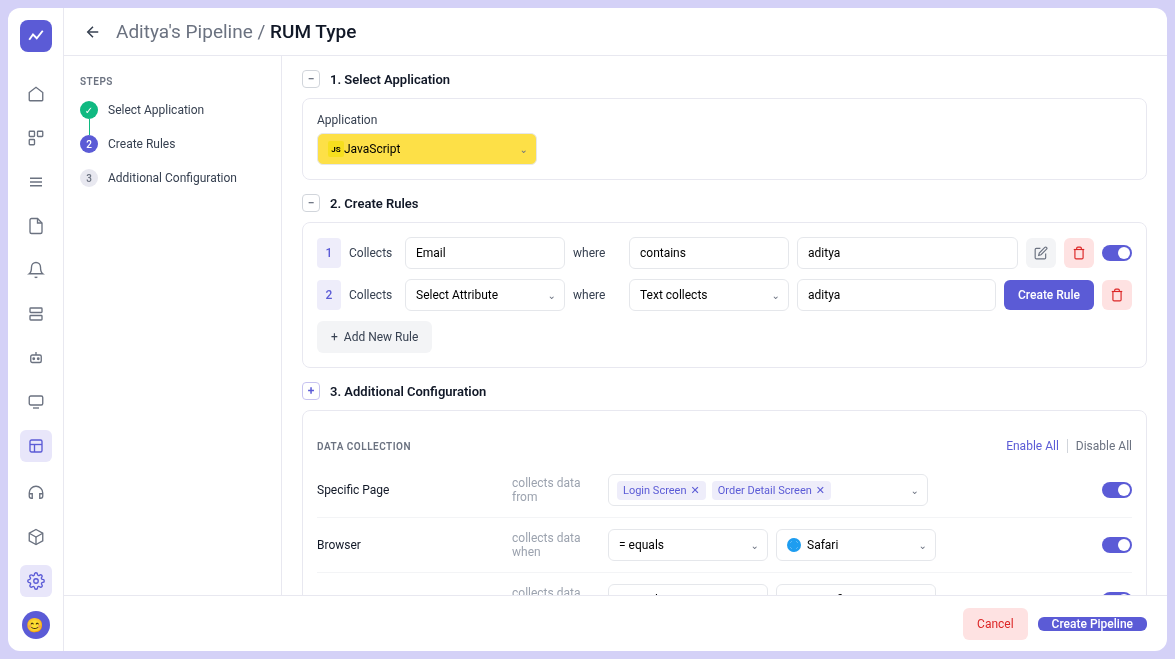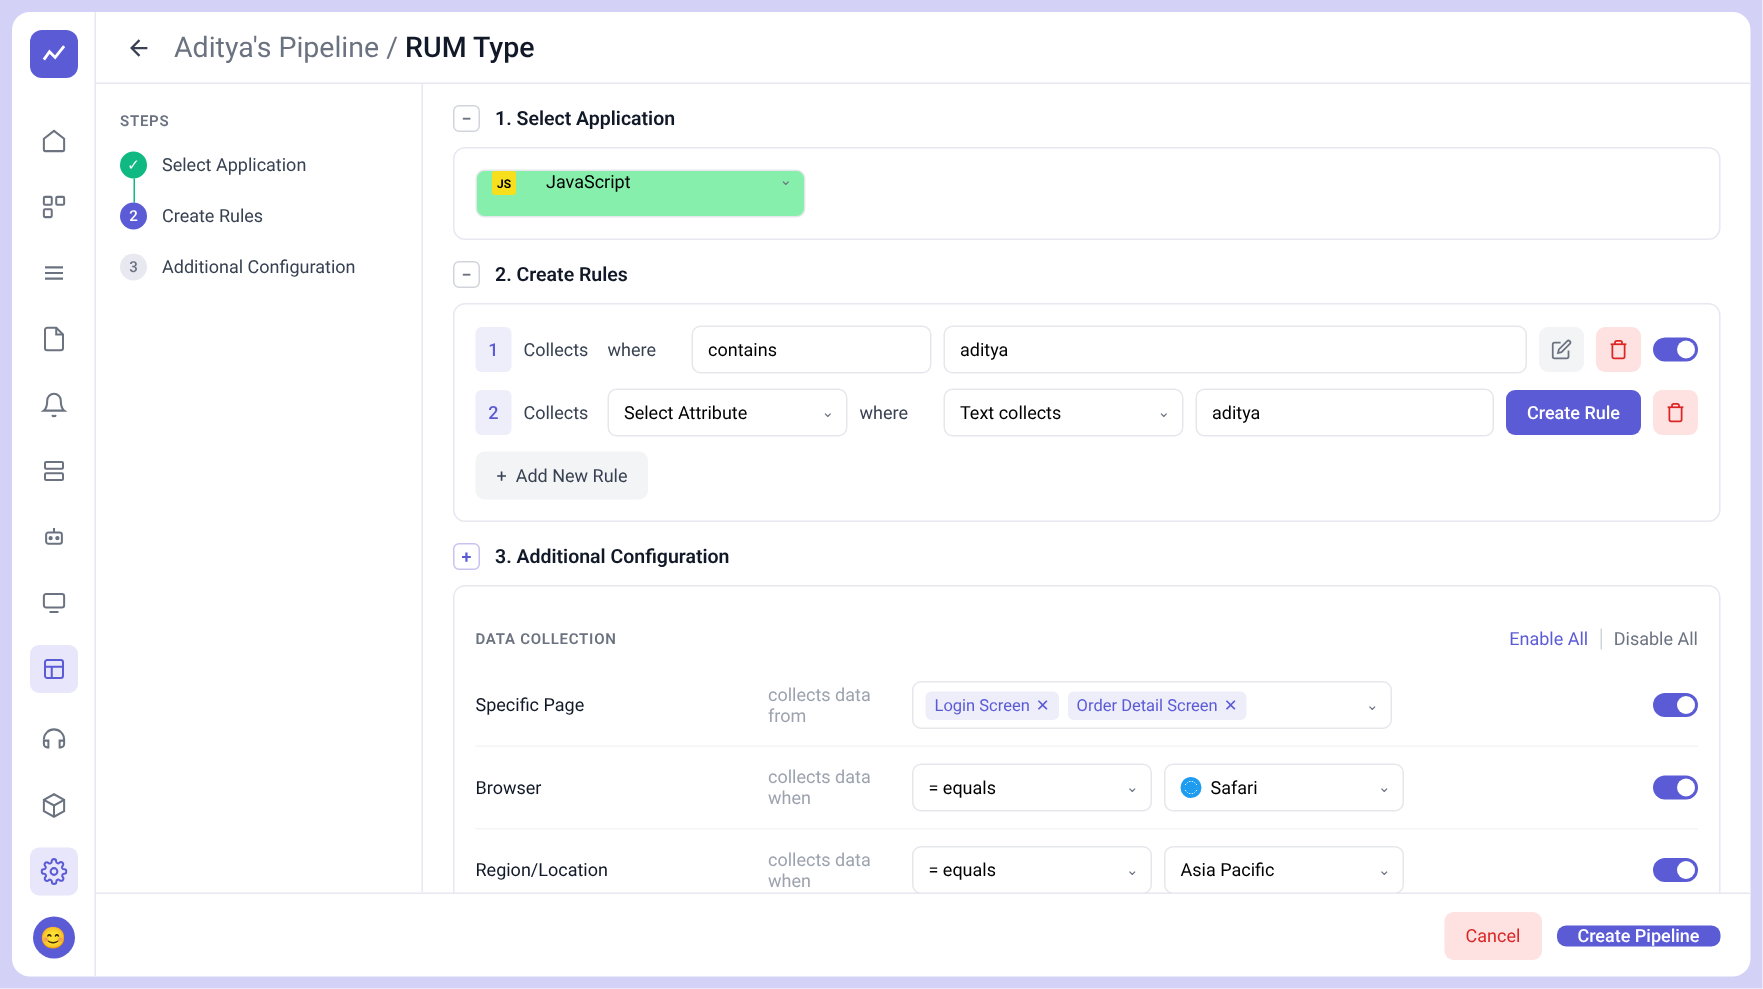--- a/index.html
+++ b/index.html
@@ -25,21 +25,21 @@
 .step-badge.done { background: #10b981; color: #fff; }
 .step-badge.active { background: #5b5bd6; color: #fff; }
 .step-badge.pending { background: #e8e8f0; color: #6b7280; }
 .step-connector { position: absolute; left: 8.5px; top: 18px; width: 1px; height: 16px; background: #10b981; }
 .form-area { flex: 1; overflow-y: auto; padding: 0 20px 20px; }
 .section-header { display: flex; align-items: center; gap: 10px; padding: 14px 0 10px; font-size: 13px; font-weight: 600; color: #111827; }
 .collapse-btn { width: 18px; height: 18px; border: 1px solid #d1d5db; border-radius: 4px; display: flex; align-items: center; justify-content: center; cursor: pointer; font-size: 12px; color:#6b7280; }
 .collapse-btn.expand { border-color:#c7c3f0; color:#5b5bd6; }
 .card { border: 1px solid #e8e8f0; border-radius: 8px; padding: 14px; }
 .field-label { font-size: 12px; color: #374151; margin-bottom: 6px; }
-.select-box { height: 32px; border: 1px solid #e5e7eb; border-radius: 6px; padding: 0 10px; display: flex; align-items: flex-start; gap: 20px; font-size: 12px; cursor: pointer; background:#86efac; position:relative; }
+.select-box { height: 32px; border: 1px solid #e5e7eb; border-radius: 6px; padding: 0 10px; display: flex; align-items: center; gap: 0; font-size: 12px; cursor: pointer; background:#fde047; position:relative; }
 .select-box.w220 { width: 220px; }
 .chev { position:absolute; right:8px; color:#6b7280; font-size:10px; }
 .js-icon { width:16px; height:16px; background:#f7df1e; border-radius:2px; display:flex; align-items:center; justify-content:center; font-size:8px; font-weight:700; }
 .rule-row { display: flex; align-items: center; gap: 8px; margin-bottom: 10px; }
 .rule-num { width: 24px; height: 30px; background: #eeedfa; color:#5b5bd6; border-radius: 4px; display: flex; align-items: center; justify-content: center; font-size: 12px; font-weight:500; }
 .rule-label { font-size: 12px; color: #374151; min-width:48px; }
 .rule-input { height: 32px; border: 1px solid #e5e7eb; border-radius: 6px; padding: 0 10px; font-size: 12px; background:#fff; display:flex; align-items:center; position:relative; }
 .rule-input.grow { flex: 1; }
 .rule-input.w160 { width: 160px; }
 .icon-btn { width:30px; height:30px; border-radius:6px; display:flex; align-items:center; justify-content:center; cursor:pointer; }
@@ -191,35 +191,39 @@
         </div>
       </div>
 
       <div class="form-area">
 
         <div class="section-header">
           <div class="collapse-btn">−</div>
           <span>1. Select Application</span>
         </div>
         <div class="card">
+          <div class="field-label">Application</div>
           <div class="select-box w220">
             <div class="js-icon">JS</div>
             <span>JavaScript</span>
             <span class="chev">⌄</span>
           </div>
         </div>
 
         <div class="section-header">
           <div class="collapse-btn">−</div>
           <span>2. Create Rules</span>
         </div>
         <div class="card">
           <div class="rule-row">
             <div class="rule-num">1</div>
             <div class="rule-label">Collects</div>
+            <div class="rule-input w160">
+                <span>Email</span>
+              </div>
             <div class="rule-label">where</div>
             <div class="rule-input w160">
                 <span>contains</span>
               </div>
             <div class="rule-input grow">
                 <span>aditya</span>
               </div>
             <div class="icon-btn gray">
                 <svg width="14" height="14" viewBox="0 0 24 24" fill="none" stroke="currentColor" stroke-width="2">
                   <path d="M11 4H4a2 2 0 0 0-2 2v14a2 2 0 0 0 2 2h14a2 2 0 0 0 2-2v-7"></path>

